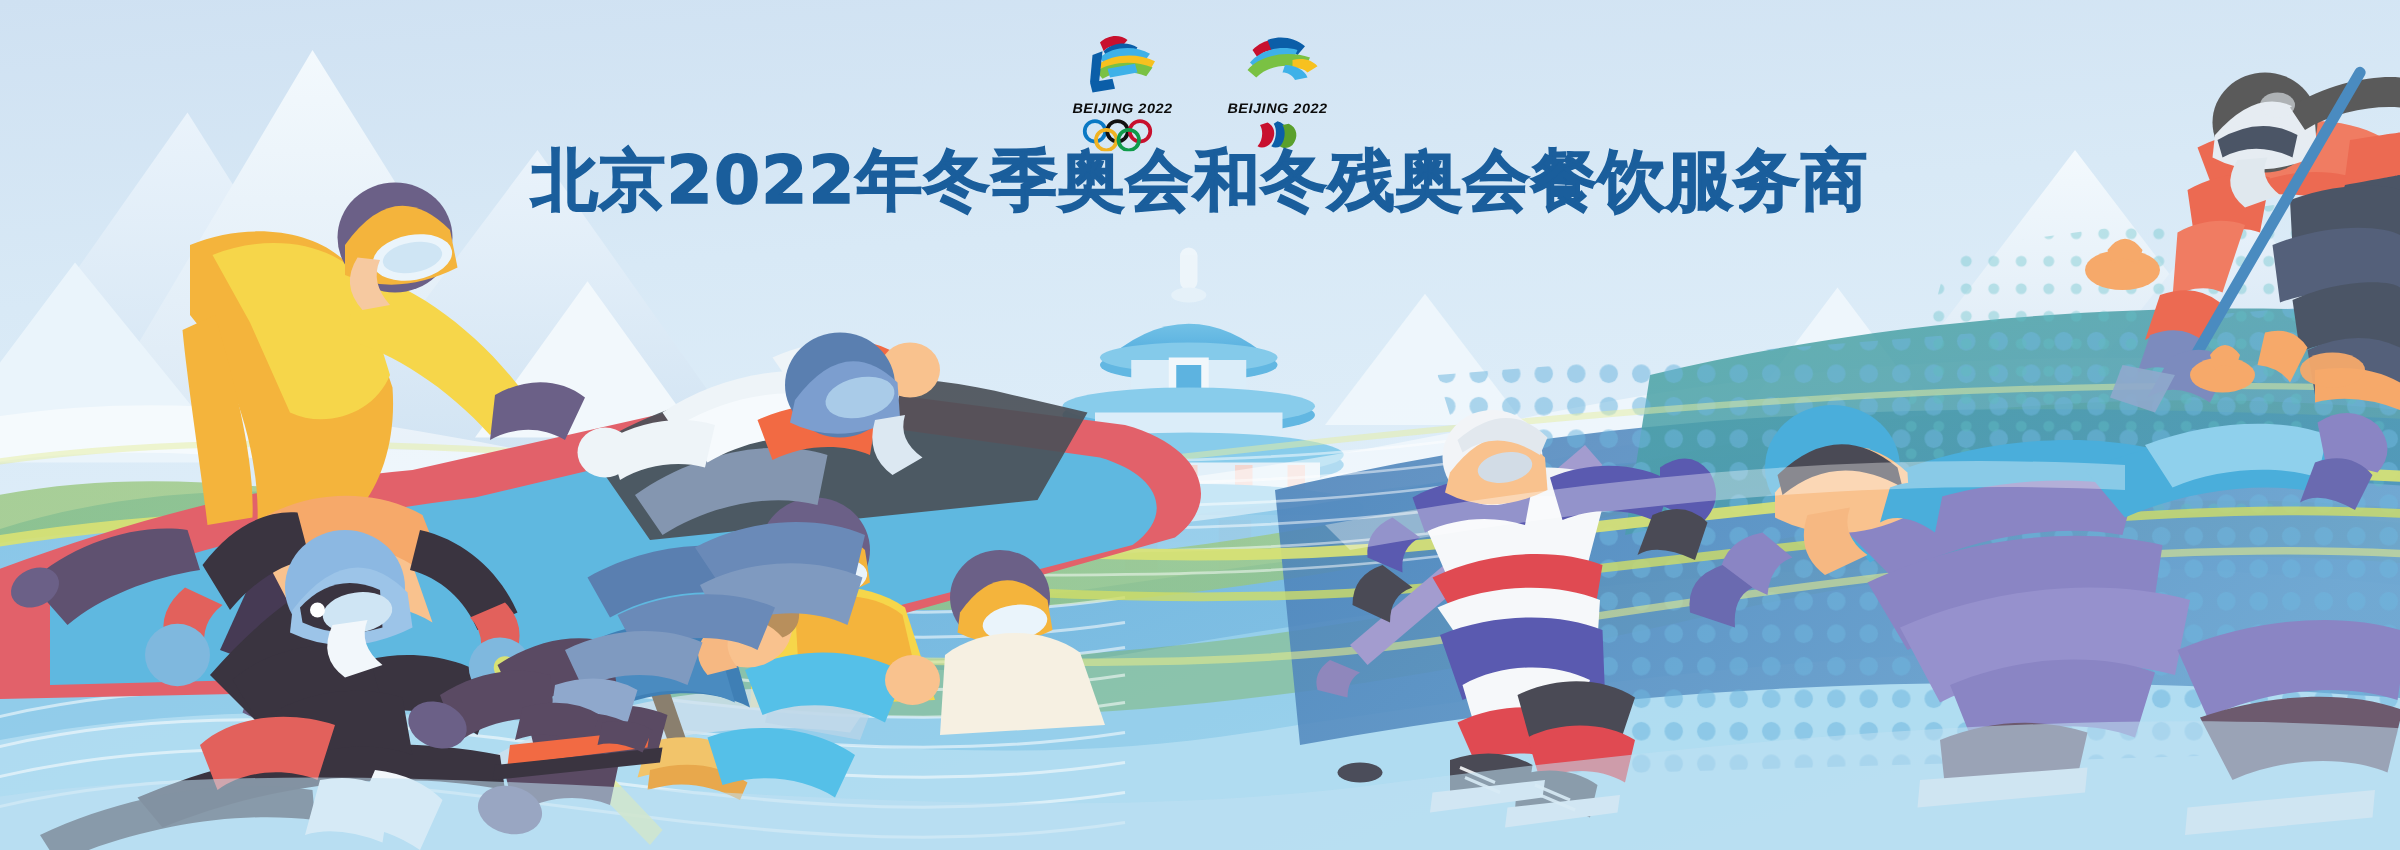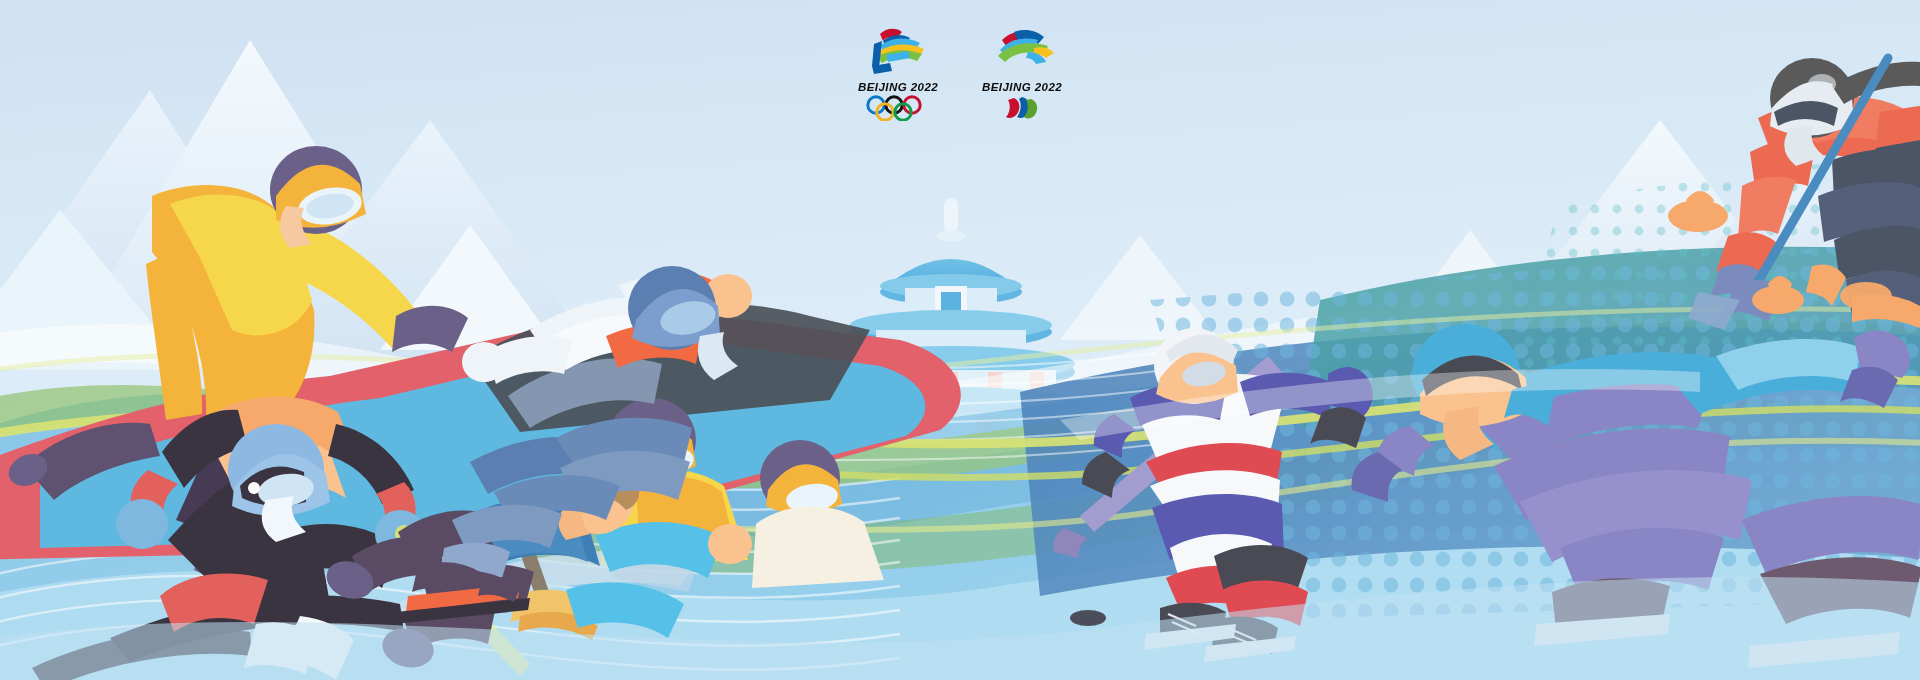--- a/index.html
+++ b/index.html
@@ -461,15 +461,16 @@
           <svg viewBox="0 0 96 26">
             <path d="M40 3 C46 6 47 13 43 19 C40 23 35 24 32 22 C36 18 37 10 34 5 Z" fill="#c8102e"></path>
             <path d="M48 2 C56 4 58 12 54 19 C51 23 46 24 43 22 C47 17 48 9 45 4 Z" fill="#0b5ea8"></path>
             <path d="M57 4 C64 7 65 15 60 21 C57 24 52 24 50 22 C54 18 55 10 52 5 Z" fill="#5aa02c"></path>
           </svg>
         </div>
       </div>
 
     </div>
 
+    <div id="title">北京2022年冬季奥会和冬残奥会餐饮服务商</div>
   </div>
 
 </div>
 
 </body></html>

